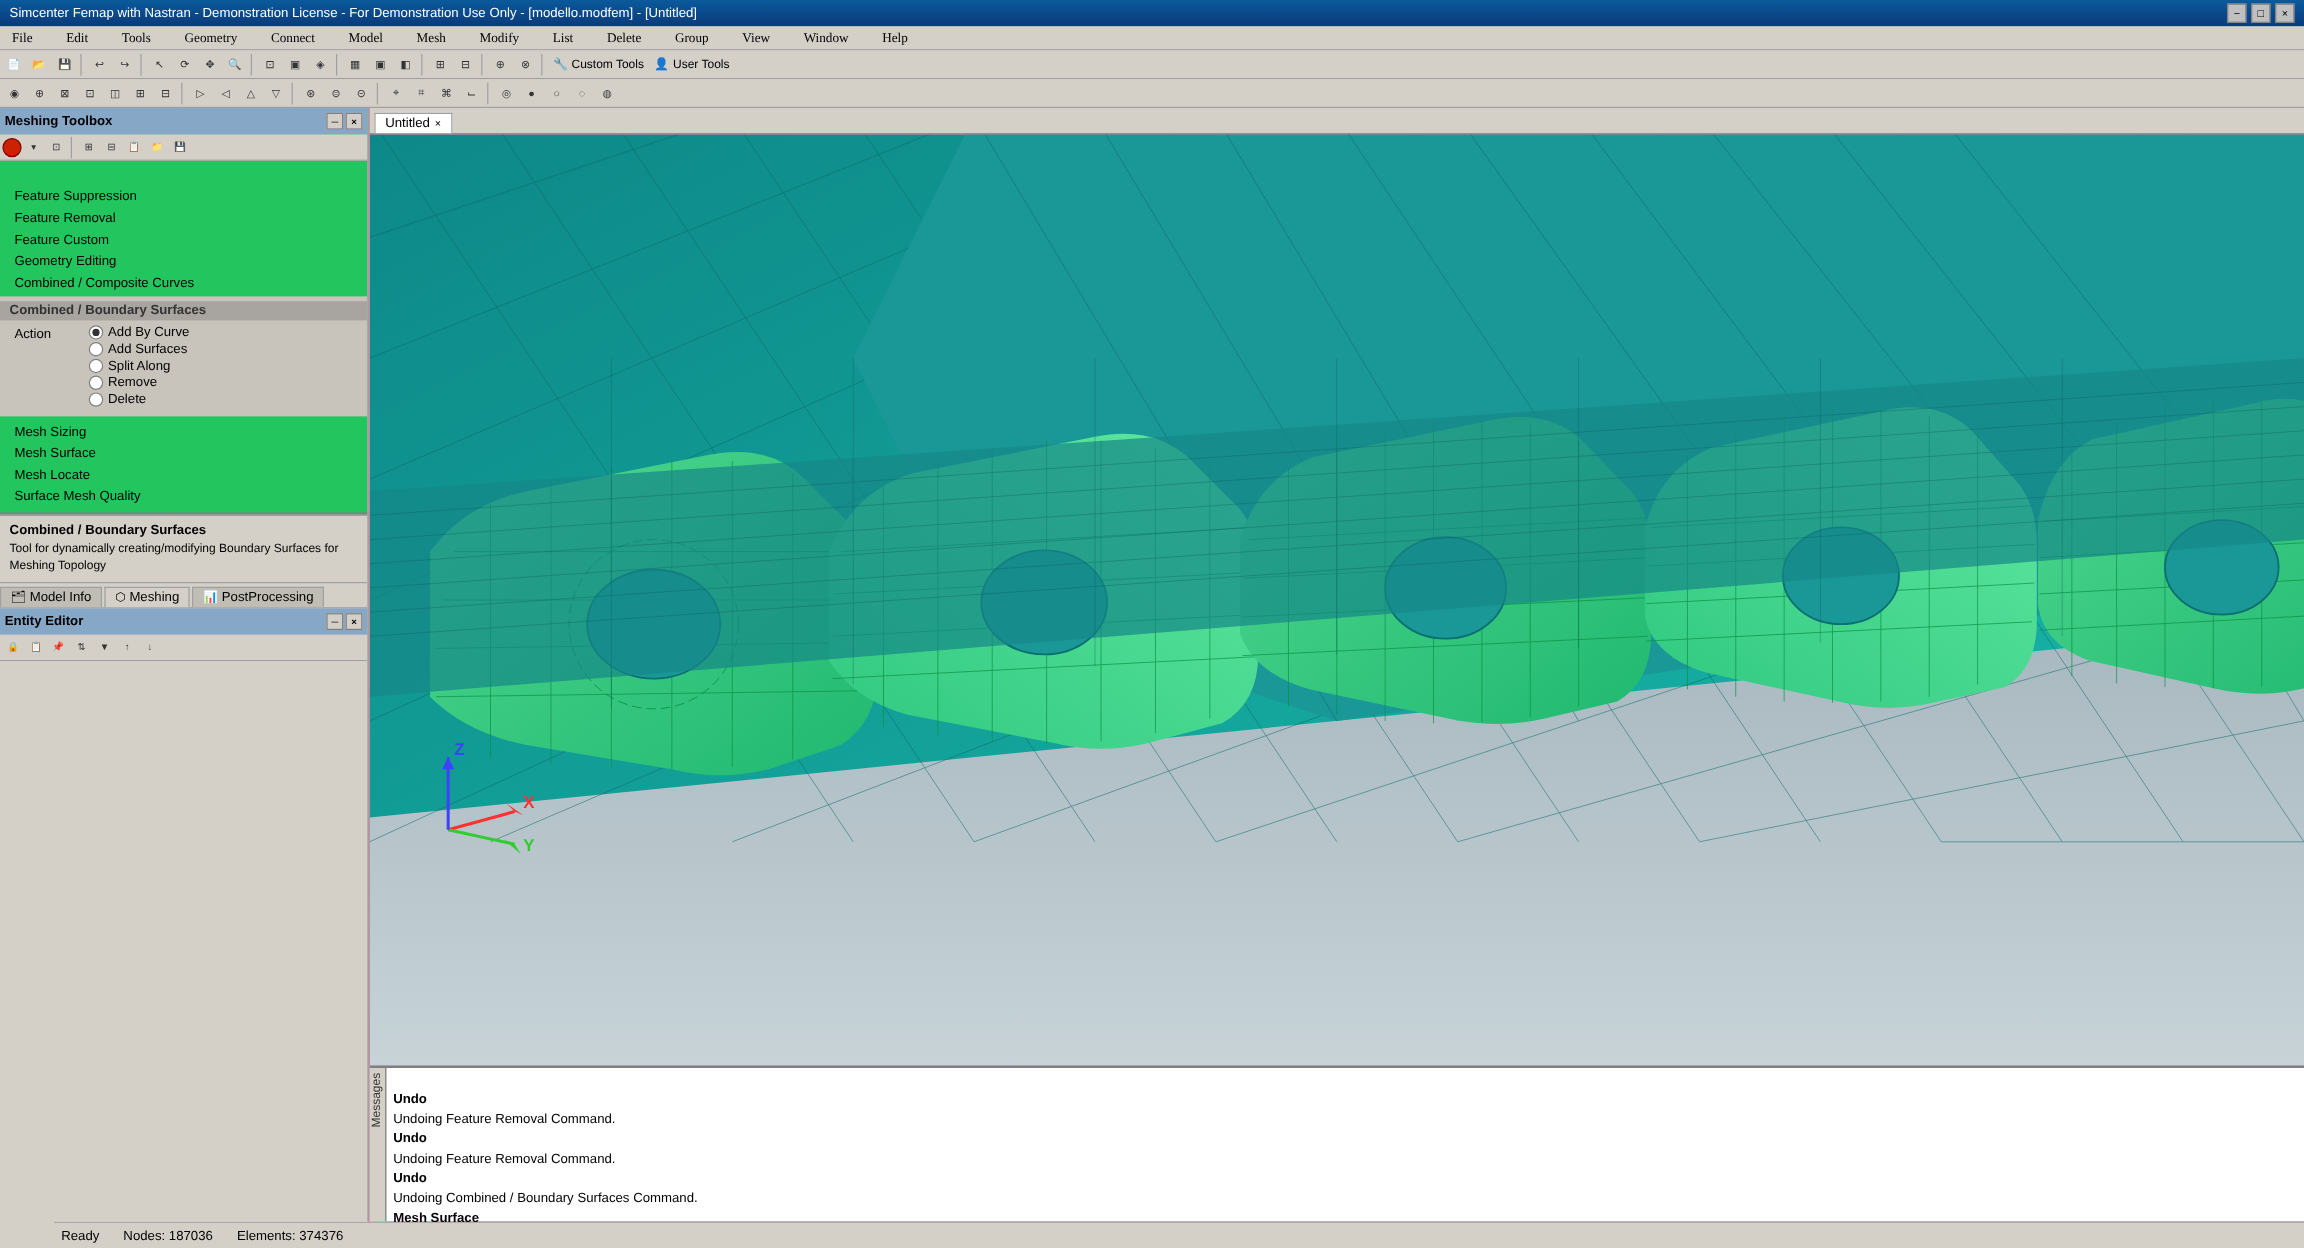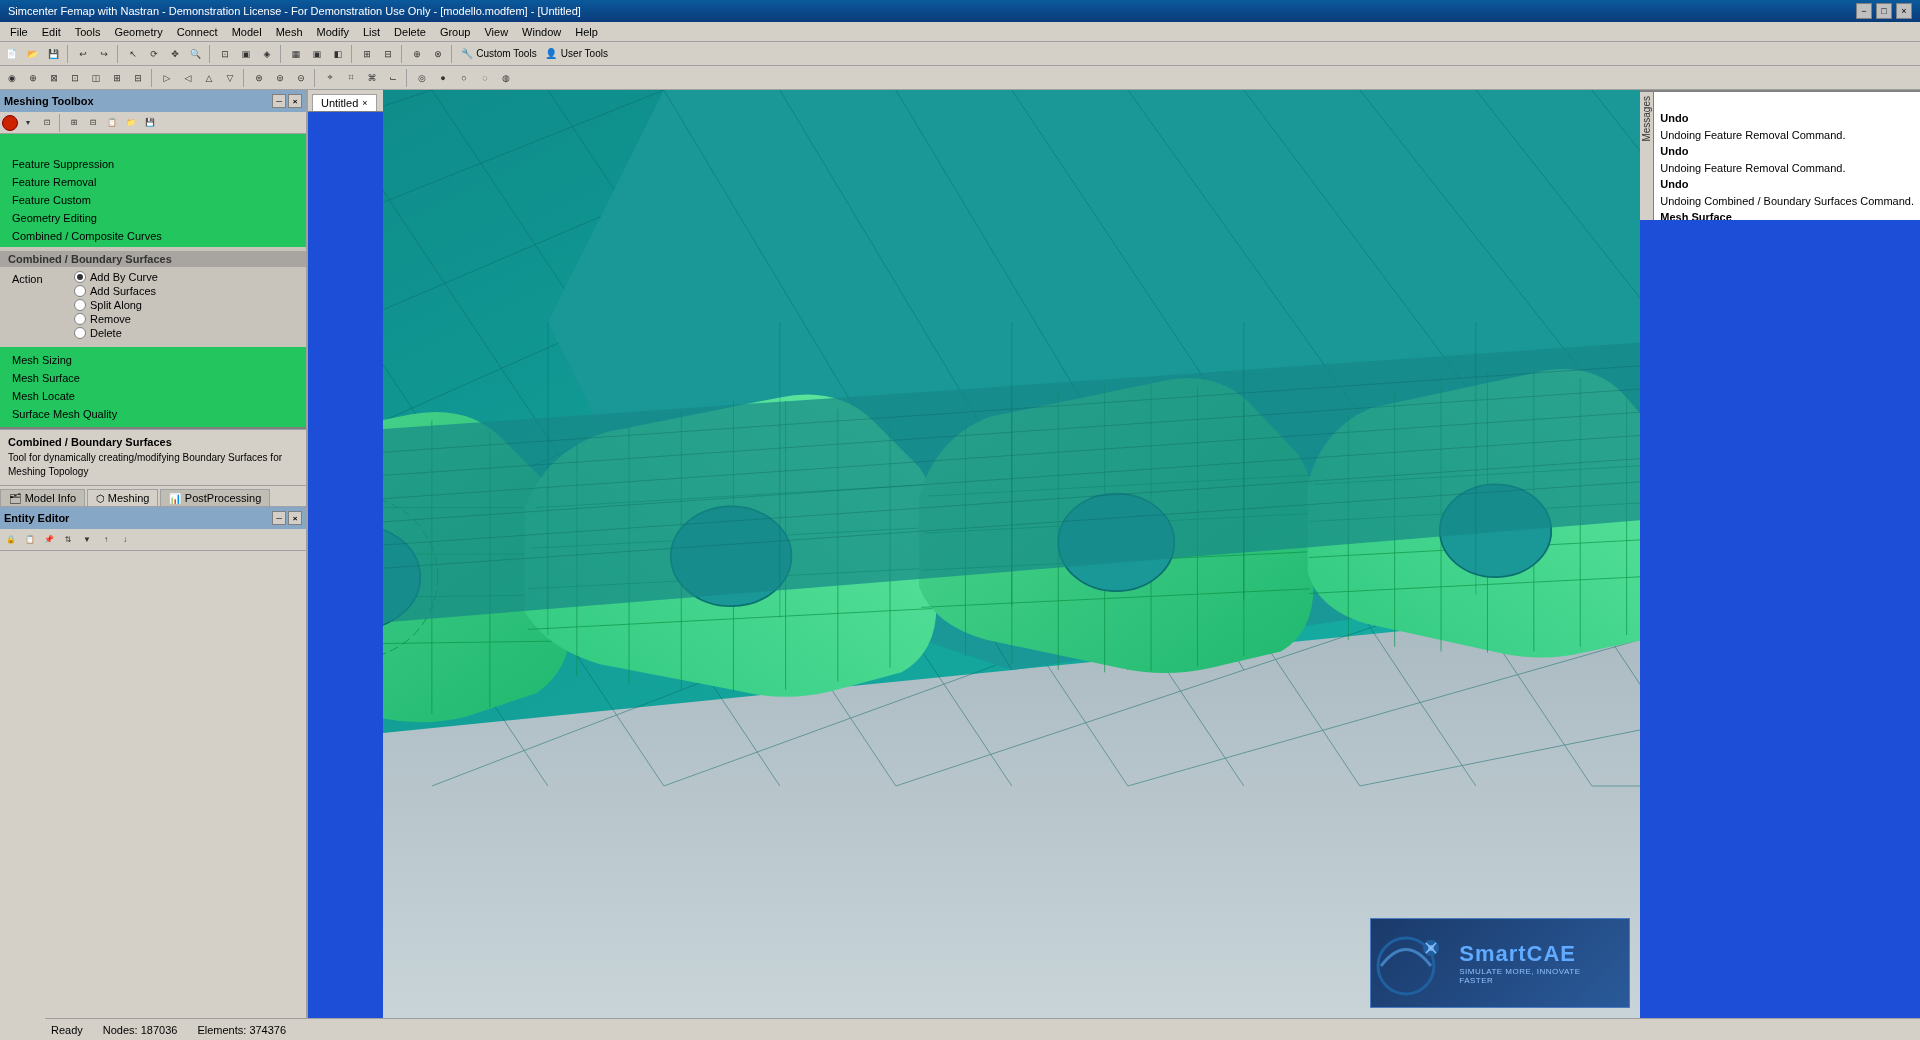--- a/index.html
+++ b/index.html
@@ -26,21 +26,22 @@
     }
 
     
     #menu-bar {
       height: 20px;
       background: #d4d0c8;
       display: flex;
       align-items: center;
       padding: 0 4px;
       border-bottom: 1px solid #a0a0a0;
-      gap: 2px;
+      gap: 16px;
+      font-family: Liberation Serif, serif;
     }
     .menu-item {
       padding: 2px 6px;
       cursor: pointer;
       font-size: 11px;
     }
 
     
     .toolbar-row {
       height: 24px;
@@ -265,21 +266,22 @@
     }
     #entity-editor-content {
       flex: 1;
       background: #d4d0c8;
     }
 
     
     #viewport {
       flex: 1;
       display: flex;
-      background: #1d4ed8;
+      flex-direction: column;
+      background: #ec4899;
       position: relative;
       overflow: hidden;
     }
 
     
     #viewport-tab-bar {
       height: 22px;
       background: #d4d0c8;
       display: flex;
       align-items: flex-end;
@@ -808,35 +810,20 @@
           <polygon points="55,12 46,8 60,20" fill="#30cc30"></polygon>
           <text x="62" y="18" fill="#30cc30" font-size="14" font-weight="bold">Y</text>
 
           <line x1="0" y1="0" x2="0" y2="-60" stroke="#4040ff" stroke-width="2.5"></line>
           <polygon points="0,-60 -5,-50 5,-50" fill="#4040ff"></polygon>
           <text x="5" y="-62" fill="#4040ff" font-size="14" font-weight="bold">Z</text>
         </g>
       </svg>
 
       
-      <div id="smartcae-logo">
-
-        <svg width="80" height="70" viewBox="0 0 80 70">
-          <circle cx="35" cy="38" r="28" fill="none" stroke="#2060a0" stroke-width="3"></circle>
-          <path d="M 10,38 Q 35,5 60,38" fill="none" stroke="#4080c0" stroke-width="3"></path>
-          <circle cx="60" cy="20" r="8" fill="#2060a0"></circle>
-          <circle cx="60" cy="20" r="3" fill="#60a0e0"></circle>
-          <line x1="55" y1="15" x2="65" y2="25" stroke="#90c0ff" stroke-width="1.5"></line>
-          <line x1="65" y1="15" x2="55" y2="25" stroke="#90c0ff" stroke-width="1.5"></line>
-        </svg>
-        <div id="smartcae-text-area">
-          <div id="smartcae-brand">SmartCAE</div>
-          <div id="smartcae-tagline">SIMULATE MORE, INNOVATE FASTER</div>
-        </div>
-      </div>
     </div>
 
     <div id="messages-panel">
       <div id="messages-sidebar">
         <span id="messages-sidebar-label" style="writing-mode:vertical-rl;transform:rotate(180deg);font-size:10px;color:#333;">Messages</span>
       </div>
       <div id="messages-content">
         <div class="msg-line msg-bold">Undo</div>
         <div class="msg-line">Undoing Feature Removal Command.</div>
         <div class="msg-line msg-bold">Undo</div>

